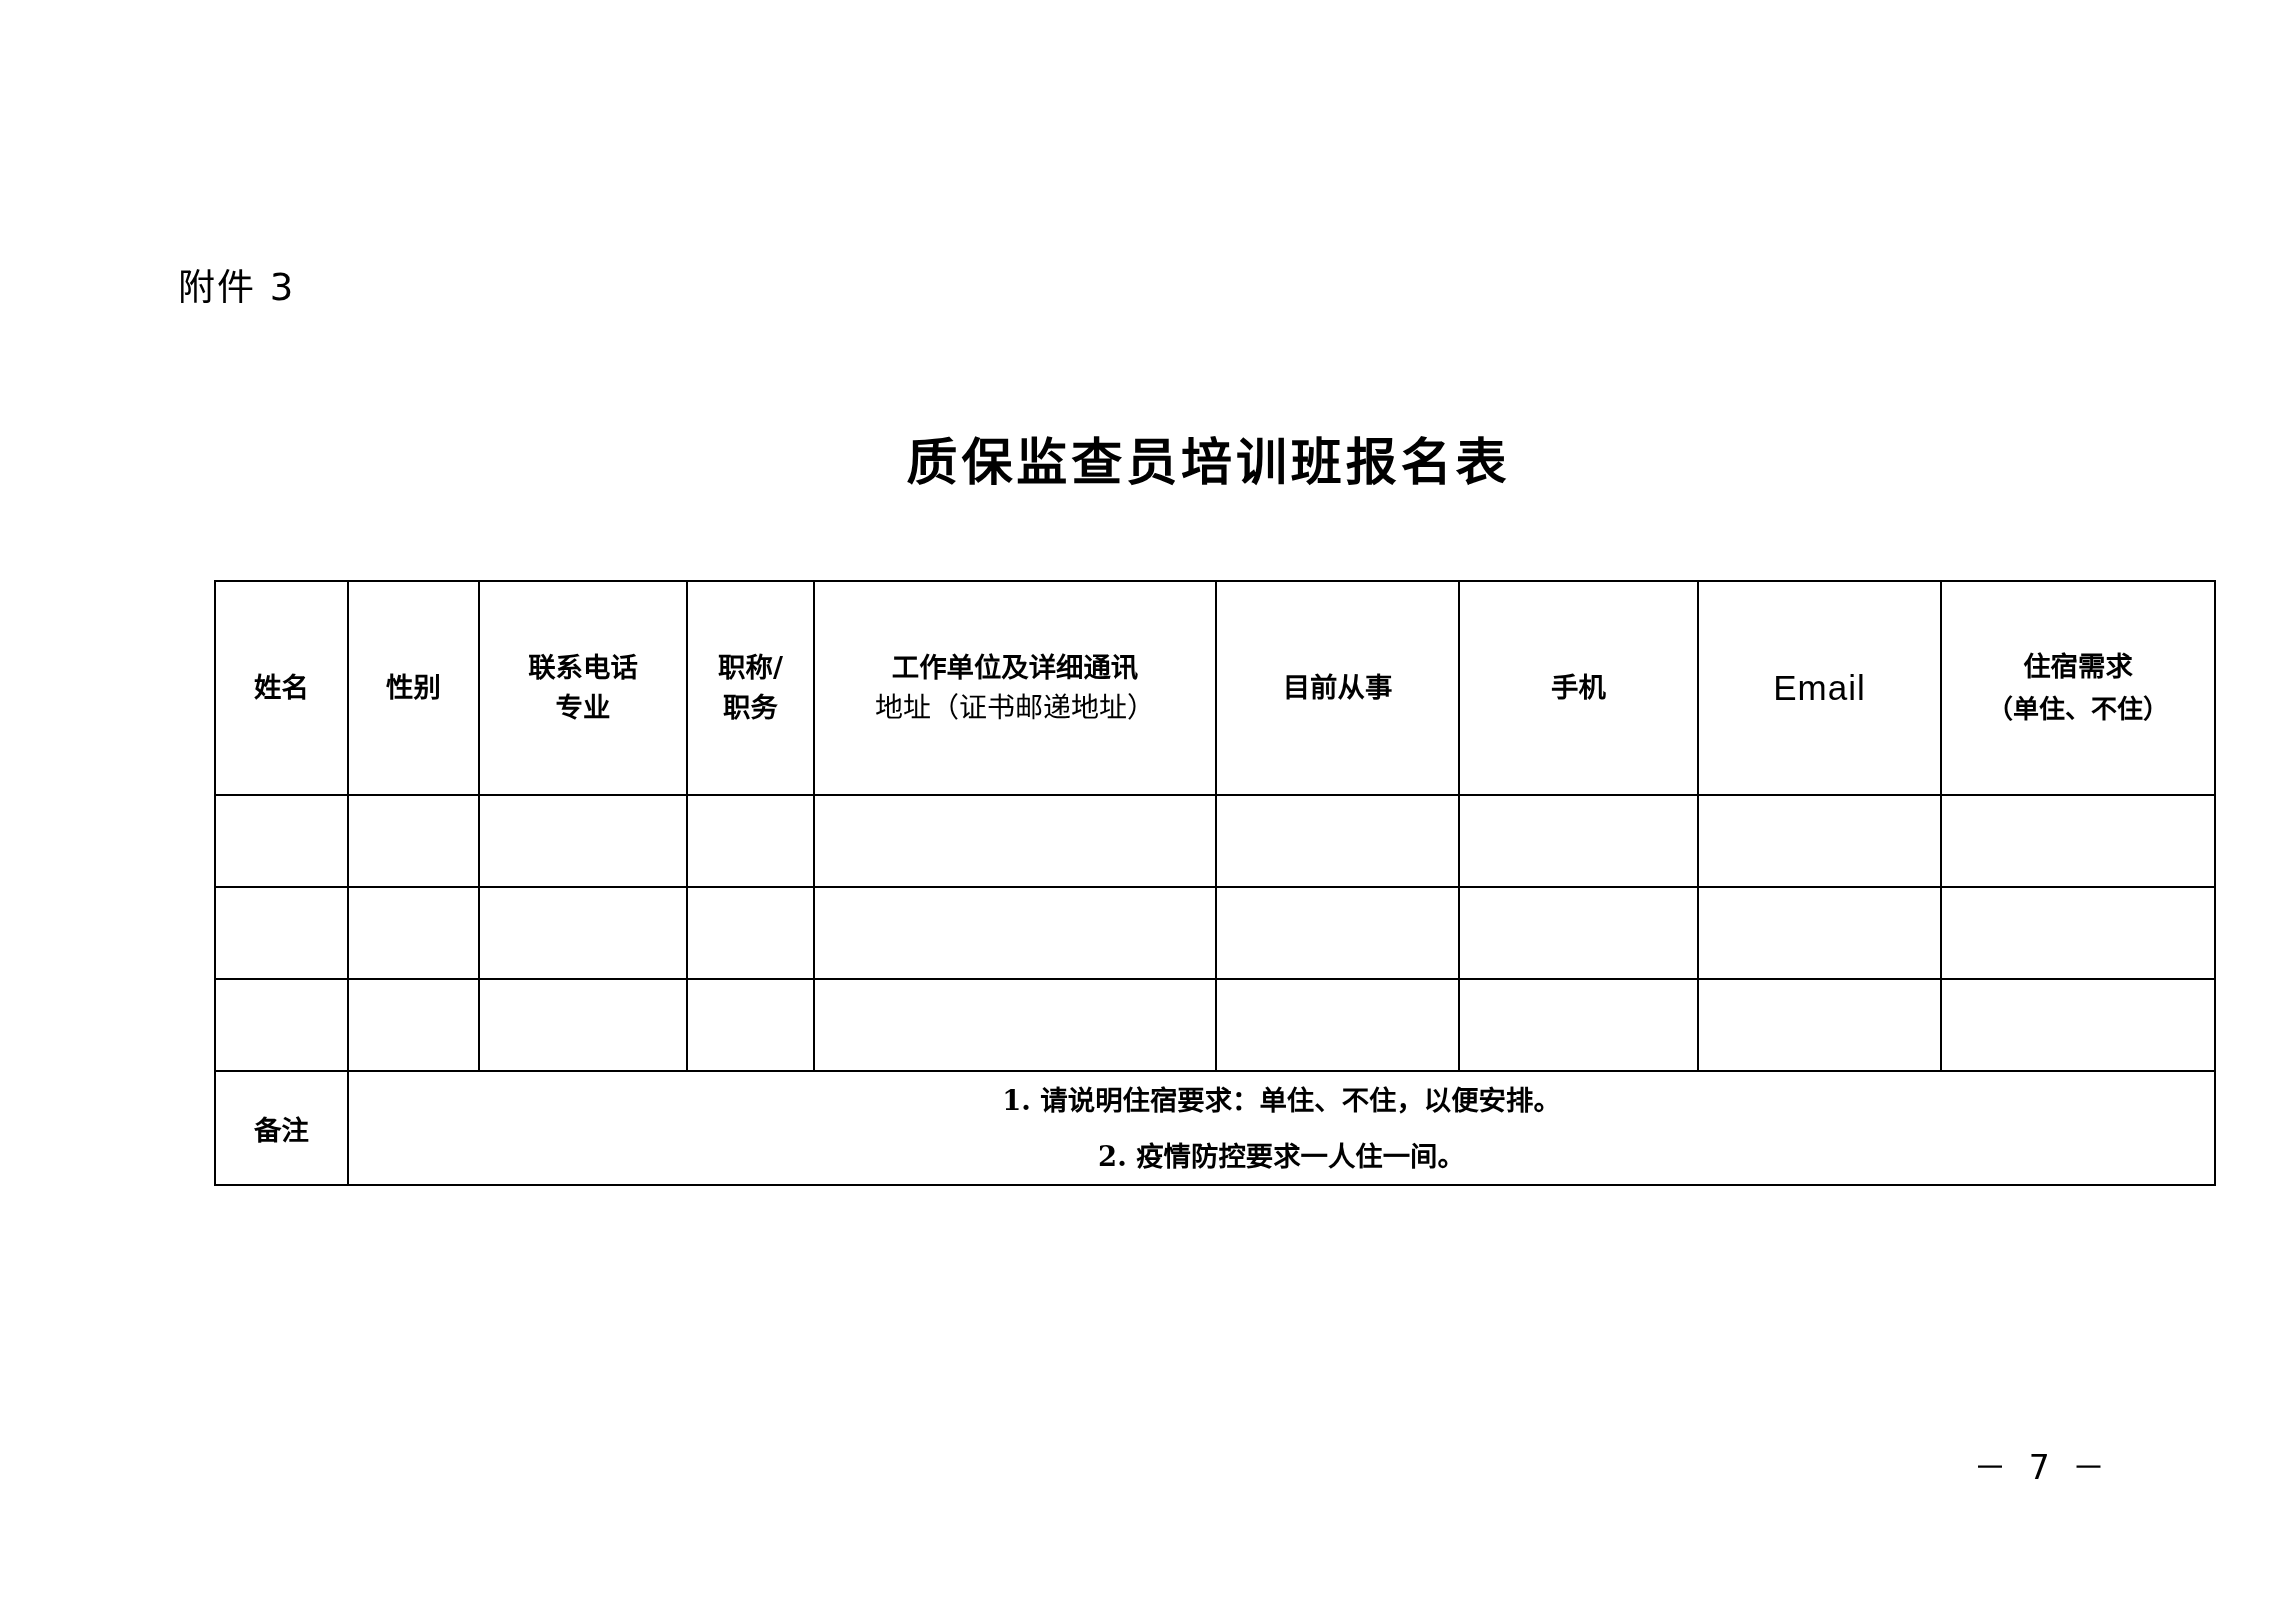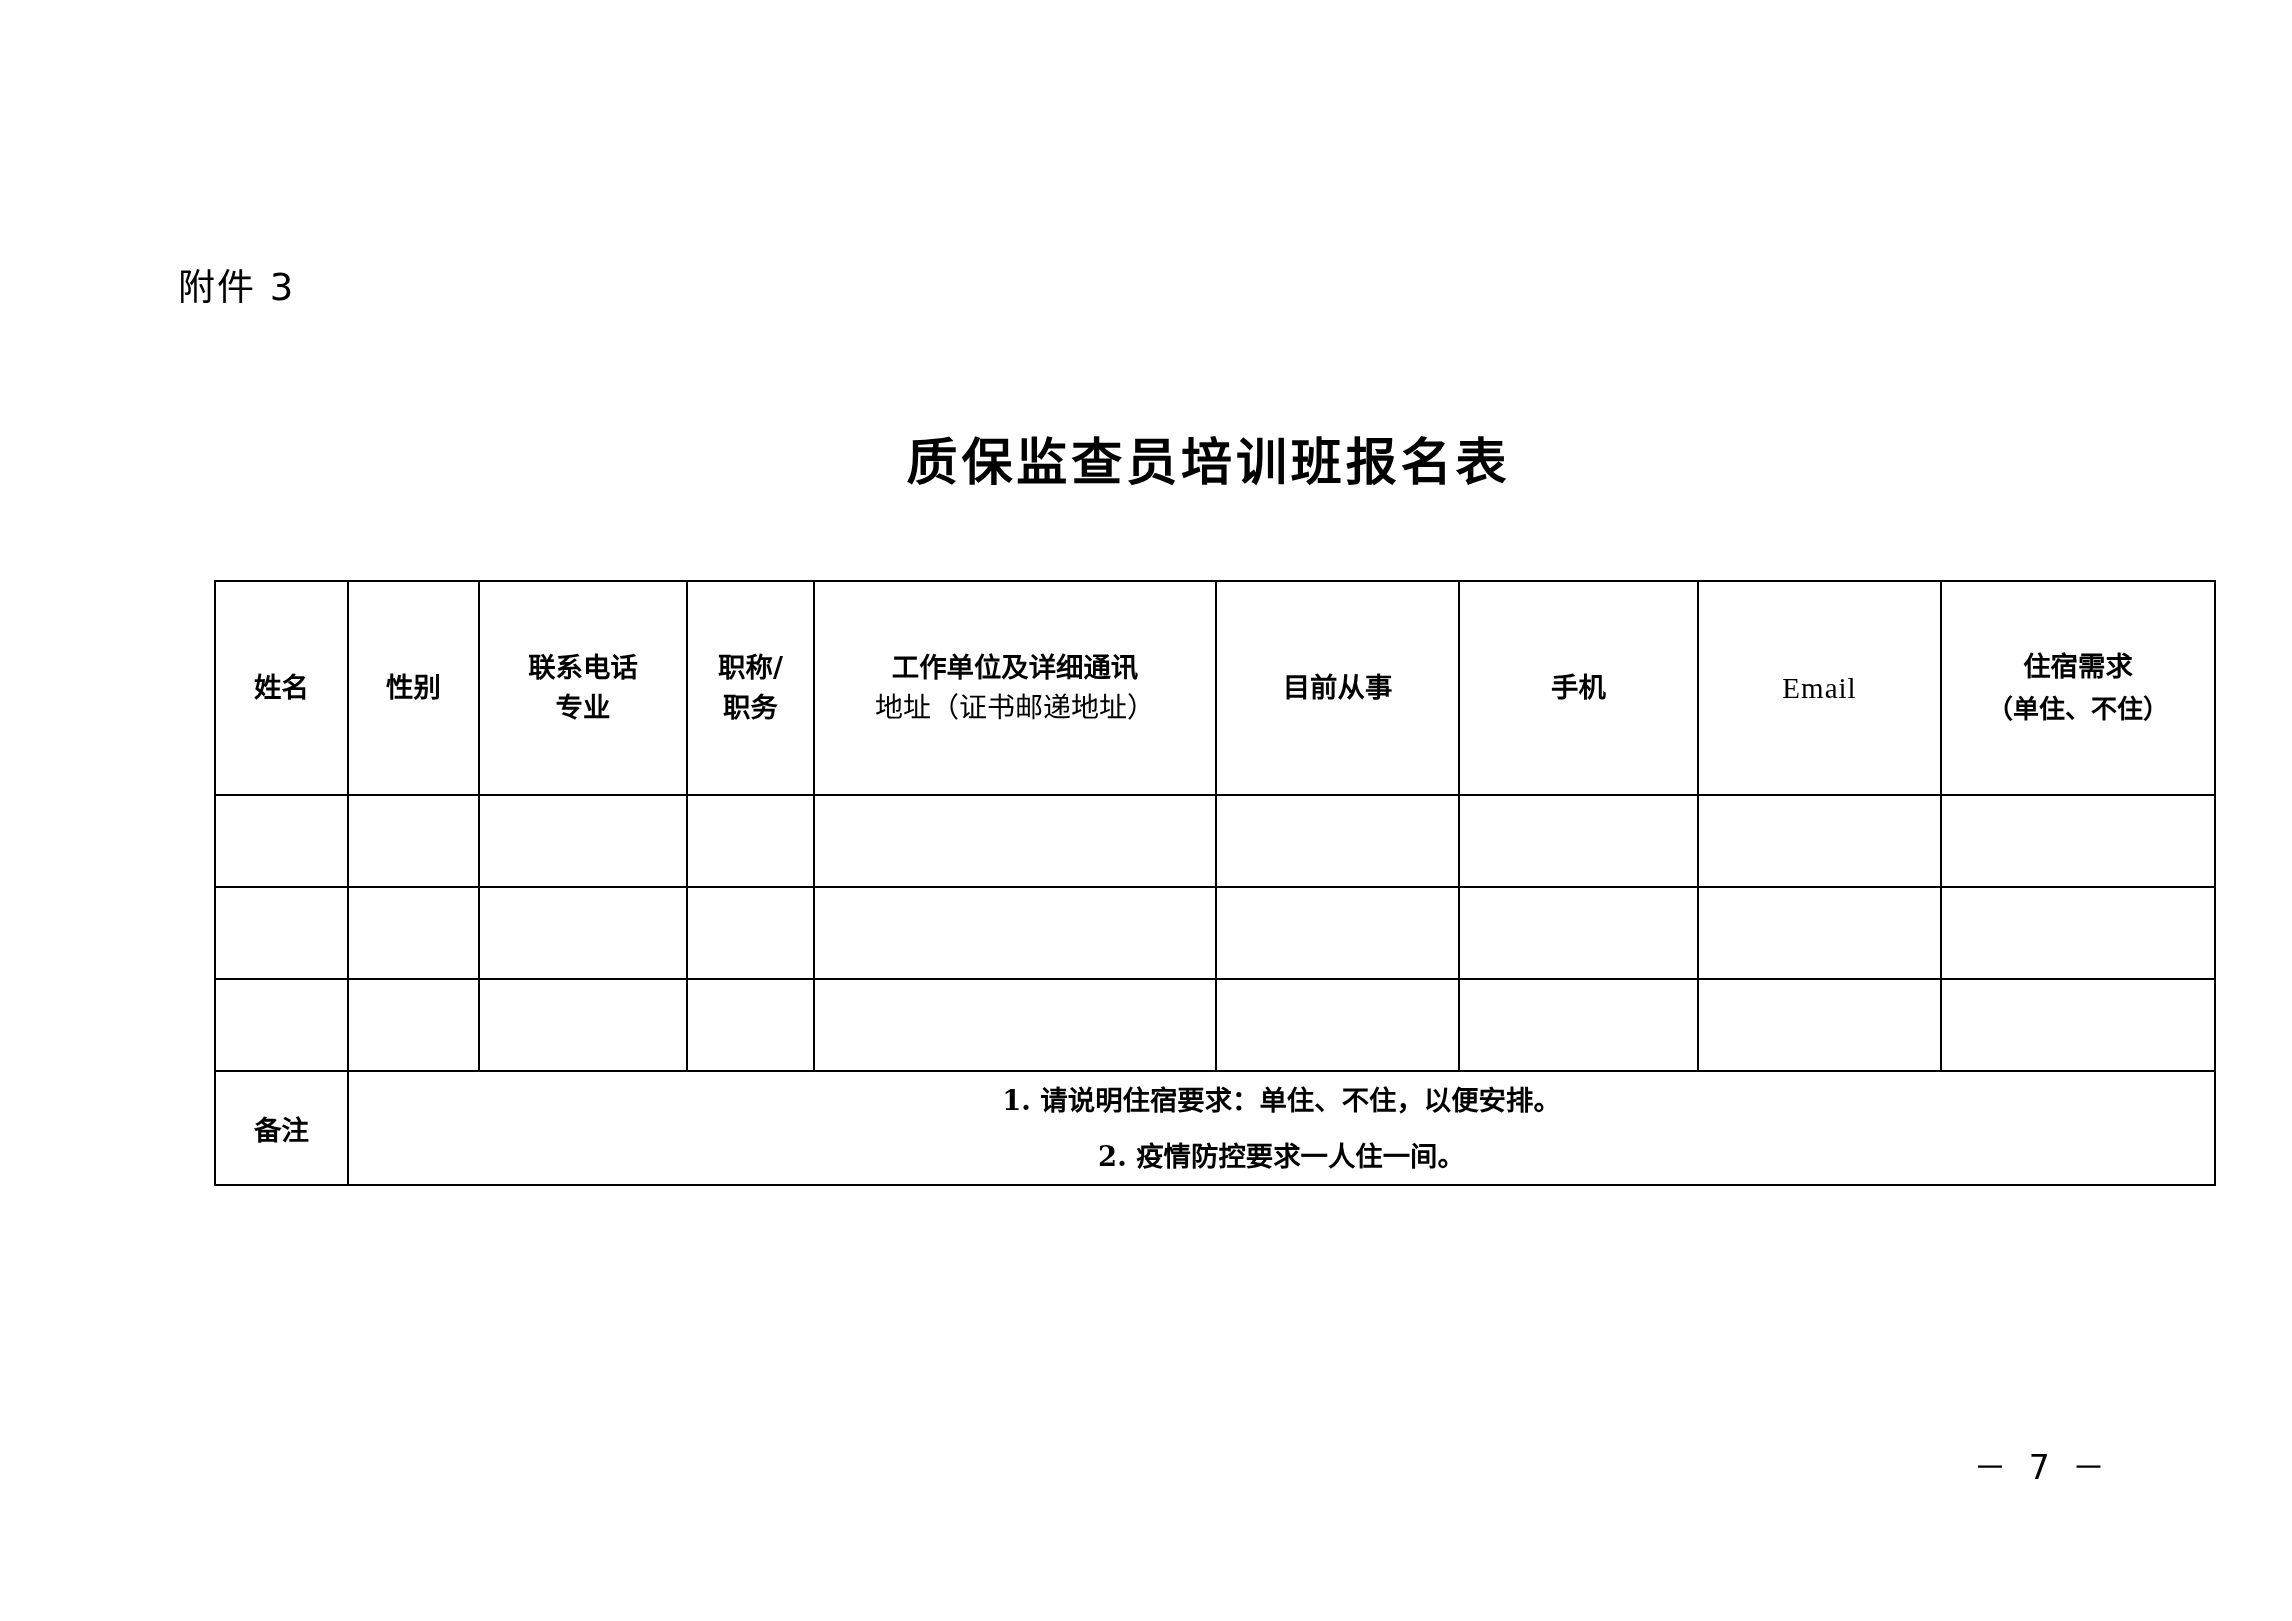--- a/index.html
+++ b/index.html
@@ -99,22 +99,22 @@
   .col-gender    { width: 131px; }
   .col-major     { width: 208px; }
   .col-title     { width: 127px; }
   .col-work      { width: 402px; }
   .col-phone     { width: 243px; }
   .col-mobile    { width: 239px; }
   .col-email     { width: 243px; }
   .col-stay      { width: 274px; }
 
   .email-hdr {
-    font-family: Liberation Serif, serif;
-    font-size: 29px;
+    font-family: Liberation Sans, sans-serif;
+    font-size: 35px;
     font-weight: 400;
     letter-spacing: 1px;
   }
 
   tbody tr.blank-row td {
     height: 90px;
   }
 
   td.remark-label {
     font-size: 29px;

